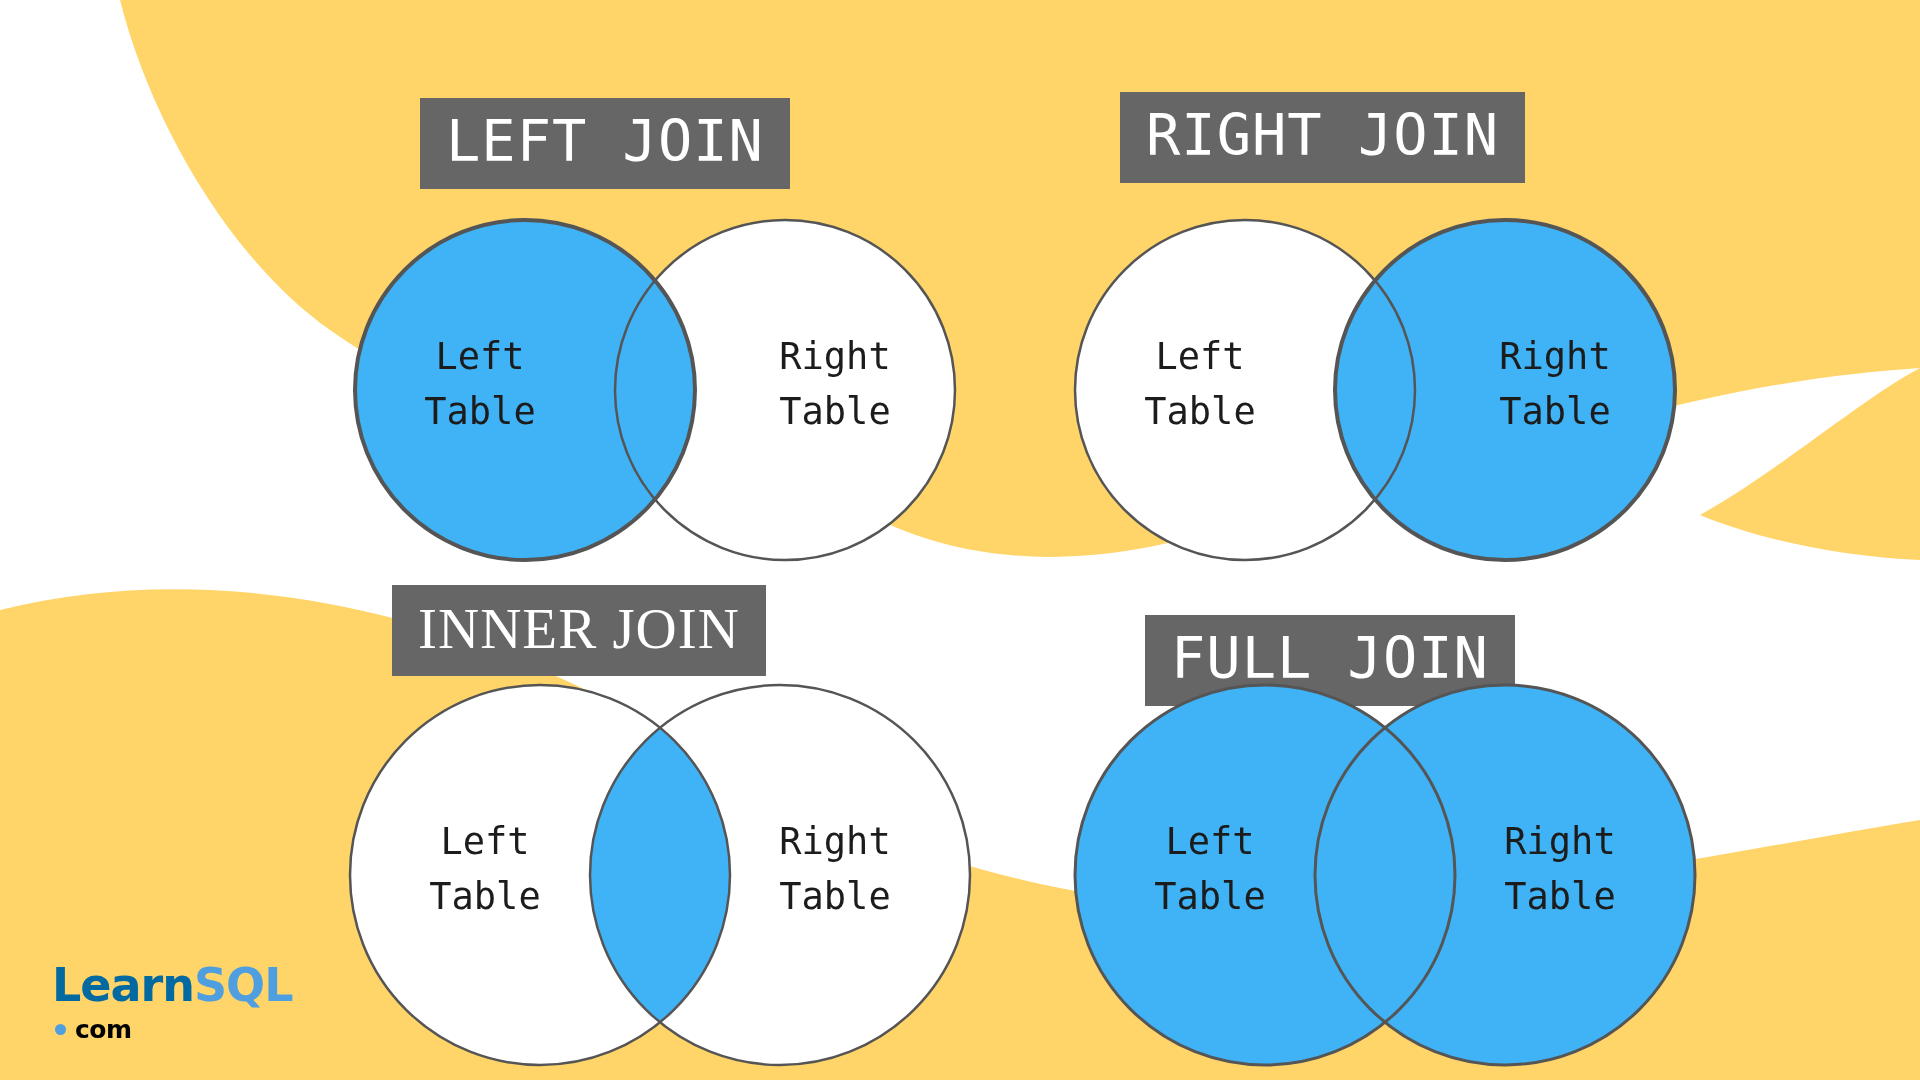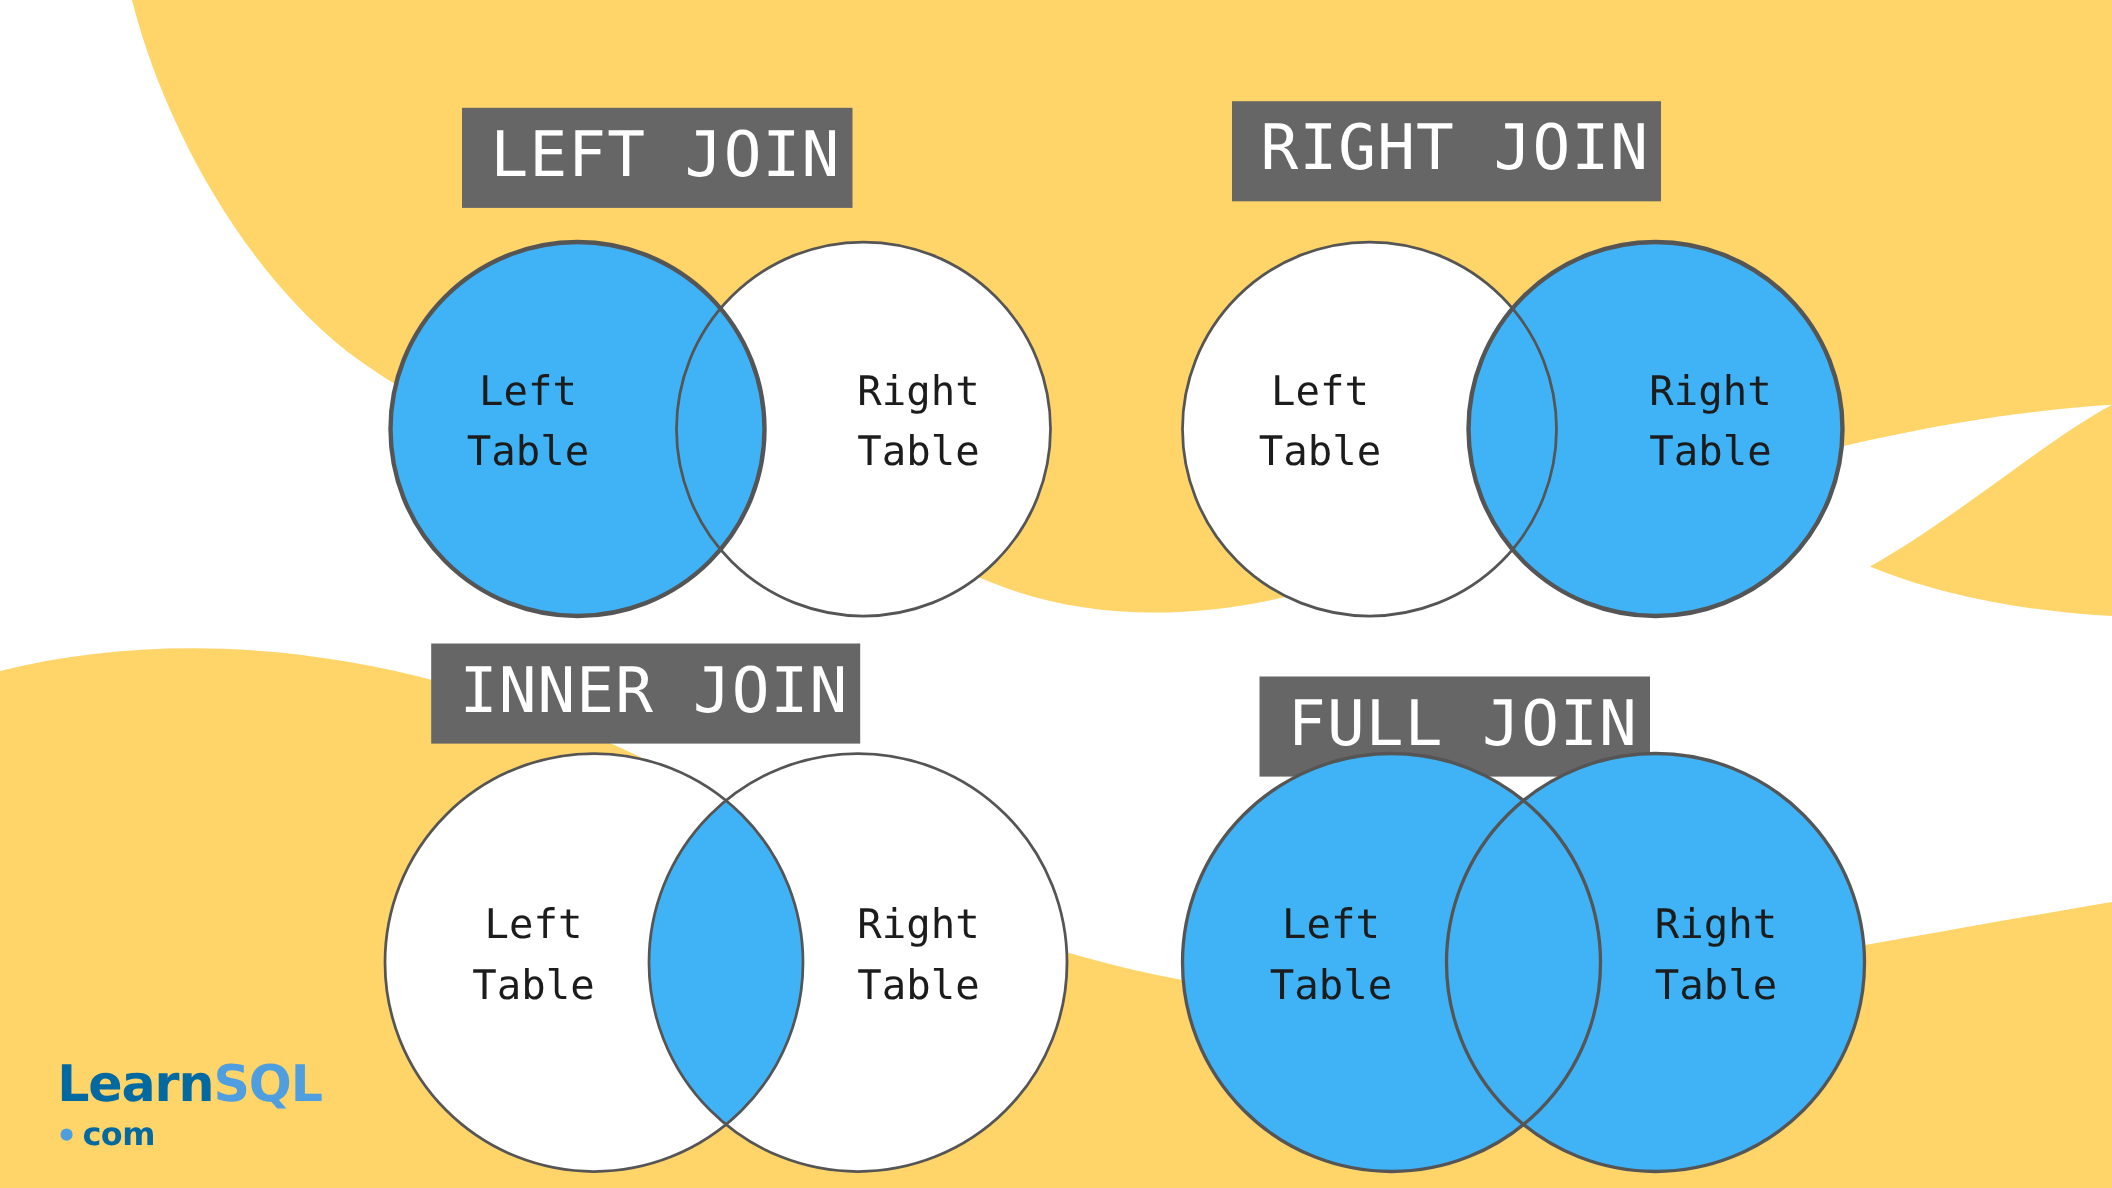--- a/index.html
+++ b/index.html
@@ -26,21 +26,21 @@
     position: absolute;
   }
   .panel-title {
     position: absolute;
     background: #666666;
     color: #ffffff;
     font-family: "DejaVu Sans Mono", monospace;
     font-size: 57px;
     letter-spacing: 1px;
     line-height: 1;
-    padding: 15px 11px 19px 26px;
+    padding: 15px 26px 19px 26px;
     white-space: nowrap;
     display: inline-block;
   }
   .venn-svg {
     position: absolute;
     display: block;
     overflow: visible;
   }
   .venn-label {
     font-family: "DejaVu Sans Mono", monospace;
@@ -77,22 +77,22 @@
   .logo-dot {
     width: 11px;
     height: 11px;
     border-radius: 50%;
     background: #4f9fe0;
     display: inline-block;
   }
   .logo-com {
     font-family: "DejaVu Sans", sans-serif;
     font-weight: bold;
-    font-size: 29px;
-    color: #0369a1;
+    font-size: 25px;
+    color: #000000;
     line-height: 1;
     letter-spacing: -0.5px;
   }
 </style>
 </head>
 <body>
 
 <div id="page">
 
   <svg id="bg-waves" viewBox="0 0 1920 1080" preserveAspectRatio="none" aria-hidden="true">
@@ -166,21 +166,21 @@
       <circle cx="195" cy="195" r="170" fill="none" stroke="#555555" stroke-width="2.5"></circle>
       <circle cx="455" cy="195" r="170" fill="none" stroke="#555555" stroke-width="4"></circle>
       <text class="venn-label" x="150" y="163">Left</text>
       <text class="venn-label" x="150" y="218">Table</text>
       <text class="venn-label" x="505" y="163">Right</text>
       <text class="venn-label" x="505" y="218">Table</text>
     </svg>
   </div>
 
   <div class="panel">
-    <div class="panel-title" style="left:392px; top:585px;">INNER JOIN</div>
+    <div class="panel-title" style="left:392px; top:585px;font-family:Liberation Serif, serif;">INNER JOIN</div>
 
     <svg class="venn-svg" style="left:330px; top:680px;" width="660" height="390" viewBox="0 0 660 390">
       <defs>
         <clipPath id="clip-ij-left">
             <circle cx="210" cy="195" r="190"></circle>
           </clipPath>
       </defs>
       <circle cx="210" cy="195" r="190" fill="#ffffff"></circle>
       <circle cx="450" cy="195" r="190" fill="#ffffff"></circle>
       <g clip-path="url(#clip-ij-left)">

